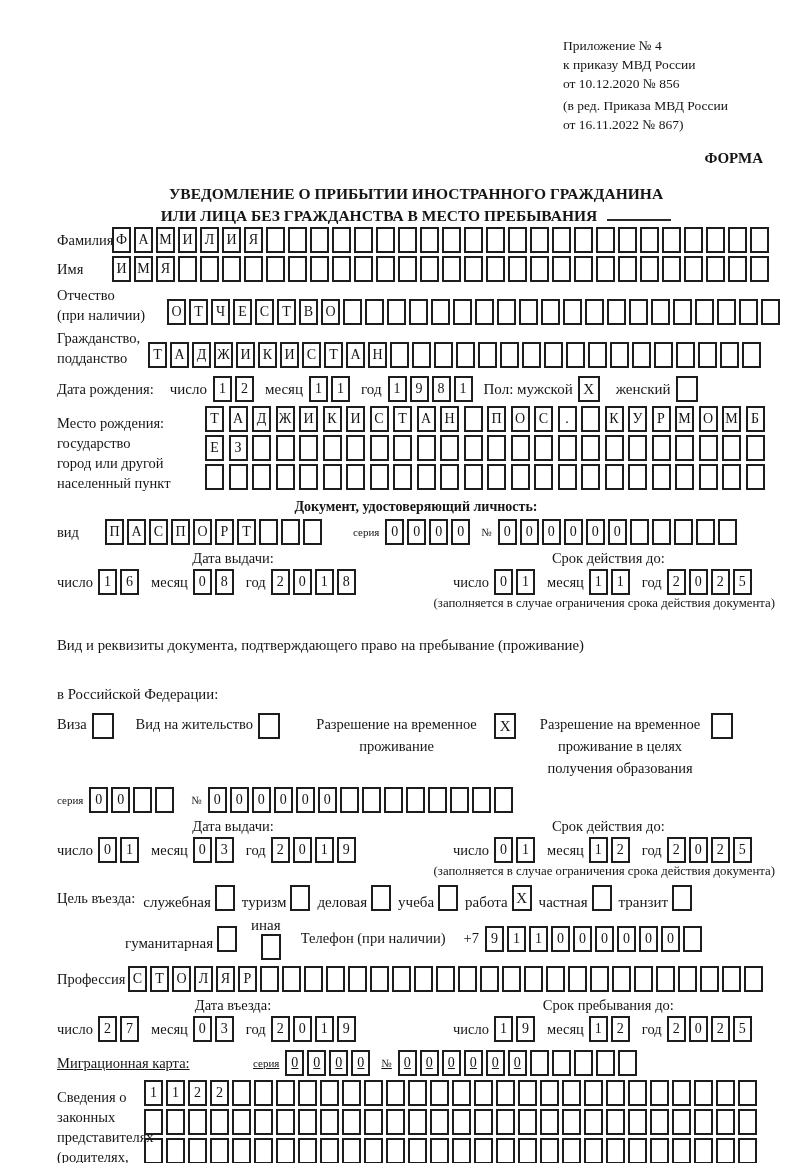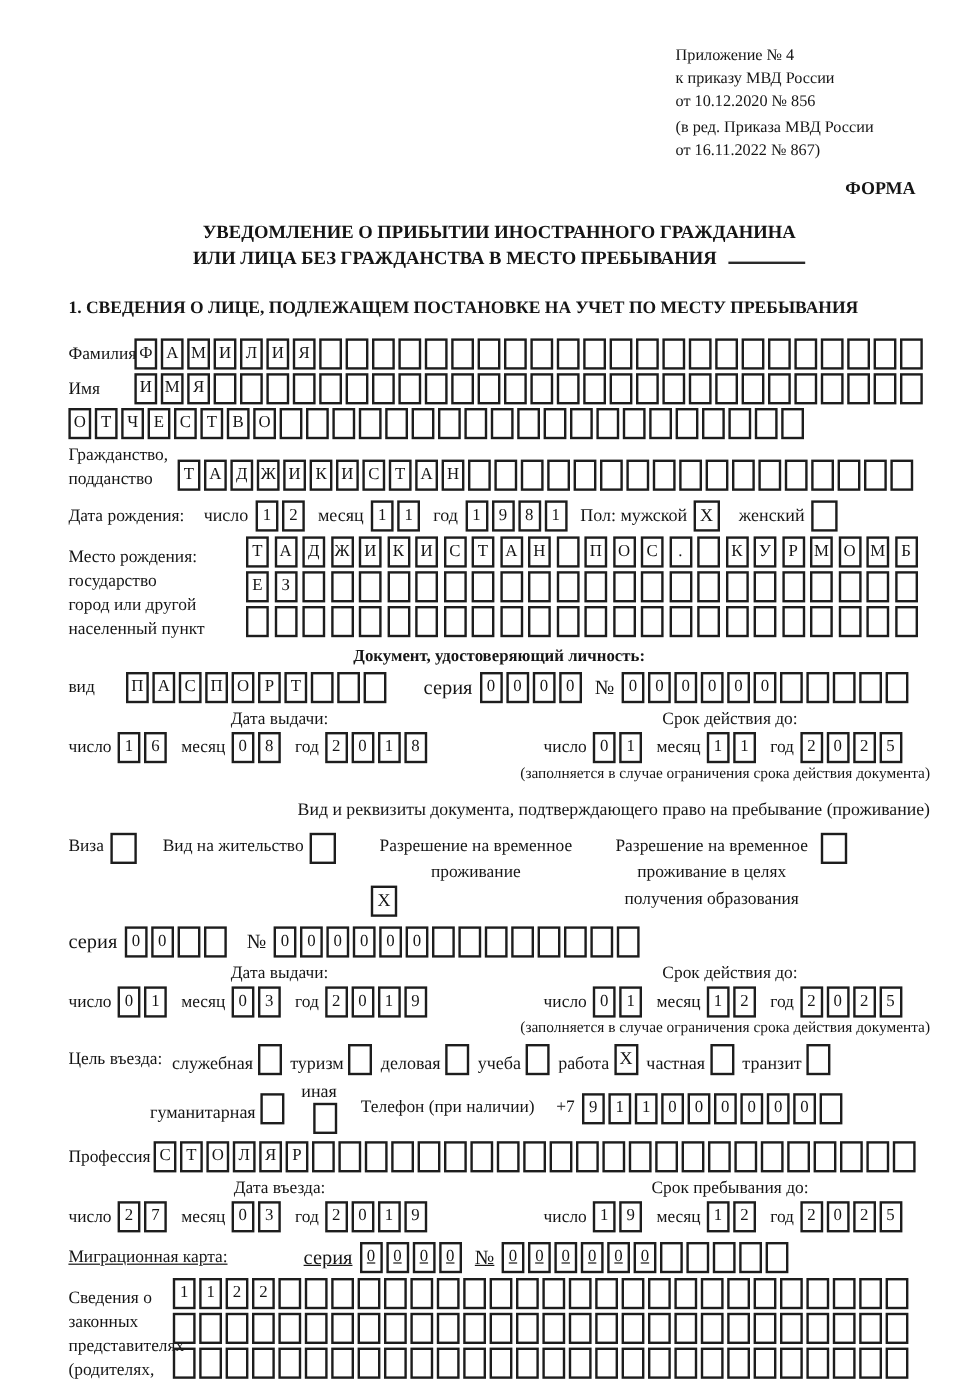--- a/index.html
+++ b/index.html
@@ -43,34 +43,34 @@
   .checkbox {
     width: 22px; height: 26px; flex-shrink: 0;
     border: 2px solid #1d1d1d; margin-left: 5px;
     display: inline-flex; align-items: center; justify-content: center;
     font-size: 15px;
   }
 
   .inline-row { display: flex; align-items: center; margin-bottom: 3px; }
   .gap8 { margin-left: 8px; } .gap16 { margin-left: 16px; }
   .grp { display: flex; align-items: center; }
-  .grp .glbl { margin-right: 6px; font-size: 17px; }
+  .grp .glbl { margin-right: 6px; font-size: 11px; }
 
   .doc-heading { text-align: center; font-weight: bold; font-size: 14px; margin: 6px 0 4px 0; }
 
   .date-pair { display: flex; margin-top: 5px; }
   .dp-left { width: 352px; }
   .dp-right { margin-left: 44px; }
   .dp-header { text-align: center; font-size: 14.5px; margin-bottom: 2px; }
   .dp-fields { display: flex; align-items: center; }
   .dp-fields .glbl { margin-right: 5px; font-size: 14.5px; }
   .dp-fields .cells { margin-right: 9px; }
   .footnote { text-align: right; font-size: 12.8px; margin-top: 1px; margin-bottom: 6px; }
 
-  .intro { font-size: 14.8px; line-height: 29px; margin-top: 9px; text-align: right; }
+  .intro { font-size: 14.8px; line-height: 29px; margin-top: 20px; }
 
   .opts-row { display: flex; align-items: flex-start; margin-top: 4px; margin-bottom: 8px; }
   .opt { display: inline-flex; align-items: flex-start; }
   .opt .olbl { font-size: 14.5px; line-height: 22px; }
   .opt .center { text-align: center; }
   .opt-w185 { width: 185px; } .opt-w172 { width: 172px; }
 
   .purpose-row { display: flex; align-items: center; margin-top: 6px; }
   .purpose-row .plbl { font-size: 14.5px; }
   .pair { display: inline-flex; align-items: flex-end; margin-right: 7px; }
@@ -92,21 +92,20 @@
 
   <div class="form-label">ФОРМА</div>
 
   <div class="title">
     <div>УВЕДОМЛЕНИЕ О ПРИБЫТИИ ИНОСТРАННОГО ГРАЖДАНИНА</div>
     <div>
       <span>ИЛИ ЛИЦА БЕЗ ГРАЖДАНСТВА В МЕСТО ПРЕБЫВАНИЯ</span><span class="title-underline"></span>
     </div>
   </div>
 
-  <div class="sec-heading">1. СВЕДЕНИЯ О ЛИЦЕ, ПОДЛЕЖАЩЕМ ПОСТАНОВКЕ НА УЧЕТ ПО МЕСТУ ПРЕБЫВАНИЯ</div>
 
   <div class="row">
     <div class="lbl w55">Фамилия</div>
     <div class="cells">
         <span class="cell">Ф</span>
         <span class="cell">А</span>
         <span class="cell">М</span>
         <span class="cell">И</span>
         <span class="cell">Л</span>
         <span class="cell">И</span>
@@ -167,20 +166,24 @@
         <span class="cell"></span>
         <span class="cell"></span>
         <span class="cell"></span>
         <span class="cell"></span>
         <span class="cell"></span>
         <span class="cell"></span>
       </div>
   </div>
 
   <div class="row">
+    <div class="lbl-block w102">
+      <div>Отчество</div>
+      <div>(при наличии)</div>
+    </div>
     <div class="cells">
         <span class="cell">О</span>
         <span class="cell">Т</span>
         <span class="cell">Ч</span>
         <span class="cell">Е</span>
         <span class="cell">С</span>
         <span class="cell">Т</span>
         <span class="cell">В</span>
         <span class="cell">О</span>
         <span class="cell"></span>
@@ -442,31 +445,32 @@
             <span class="cell">0</span>
             <span class="cell">2</span>
             <span class="cell">5</span>
           </span>
       </div>
     </div>
   </div>
   <div class="footnote">(заполняется в случае ограничения срока действия документа)</div>
 
   <div class="intro">Вид и реквизиты документа, подтверждающего право на пребывание (проживание)</div>
+  <div class="intro">в Российской Федерации:</div>
 
   <div class="opts-row">
     <span class="opt">
       <span class="olbl">Виза</span>
       <span class="checkbox"></span>
     </span>
     <span class="opt" style="margin-left:22px;">
       <span class="olbl">Вид на жительство</span>
       <span class="checkbox"></span>
     </span>
-    <span class="opt" style="margin-left:24px;flex-direction:column;">
+    <span class="opt" style="margin-left:24px;">
       <span class="olbl center opt-w185">Разрешение на временное проживание</span>
       <span class="checkbox">X</span>
     </span>
     <span class="opt" style="margin-left:18px;">
       <span class="olbl center opt-w172">Разрешение на временное проживание в целях получения образования</span>
       <span class="checkbox"></span>
     </span>
   </div>
 
   <div class="inline-row">

